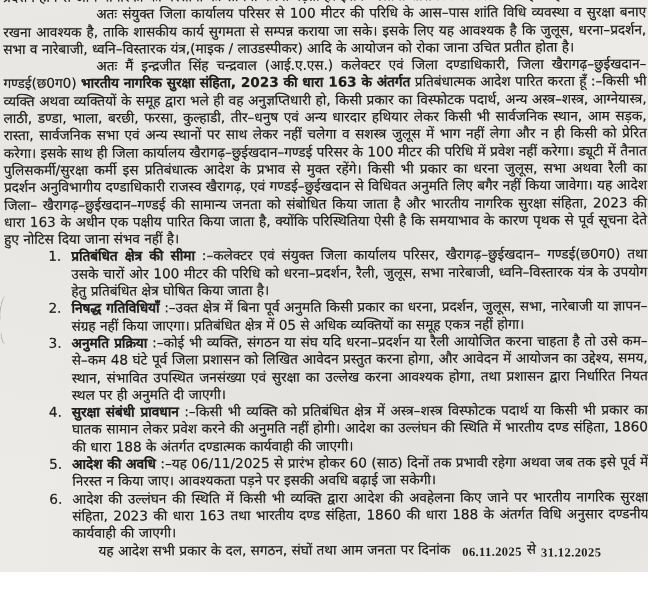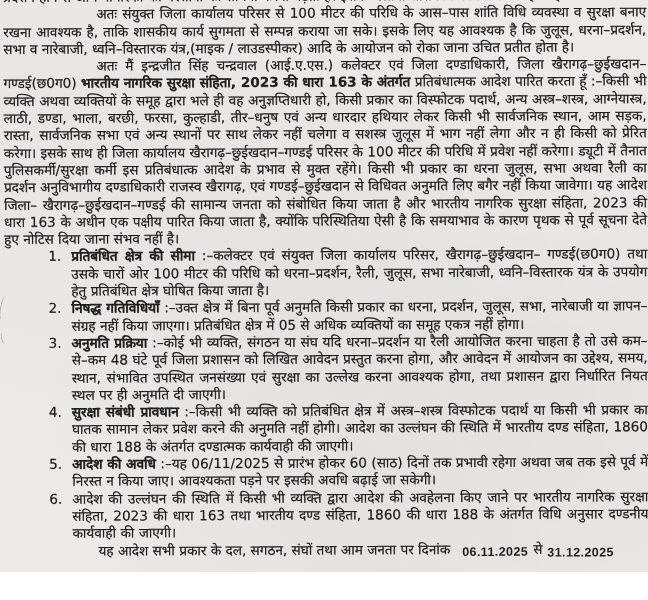--- a/index.html
+++ b/index.html
@@ -31,21 +31,21 @@
   }
   .p { margin: 0; }
   .ind { text-indent: 93px; }
   .bold { font-weight: bold; }
   .list { margin: 0; }
   .li { display: flex; margin: 0; }
   .num { flex: 0 0 23px; margin-left: 44px; }
   .li-body { flex: 1; text-align: justify; }
   .closing-wrap { white-space: normal; }
   .typed {
-    font-family: Liberation Sans, sans-serif;
+    font-family: Liberation Serif, serif;
     font-weight: 700;
     font-size: 12.5px;
     letter-spacing: 0.4px;
     position: relative;
     top: 2px;
     text-shadow: none;
   }
   .typed-from { margin-left: 12px; margin-right: 5px; }
   .typed-to { margin-left: 5px; top: 3.5px; margin-top: 12px; }
   .stray-mark {

